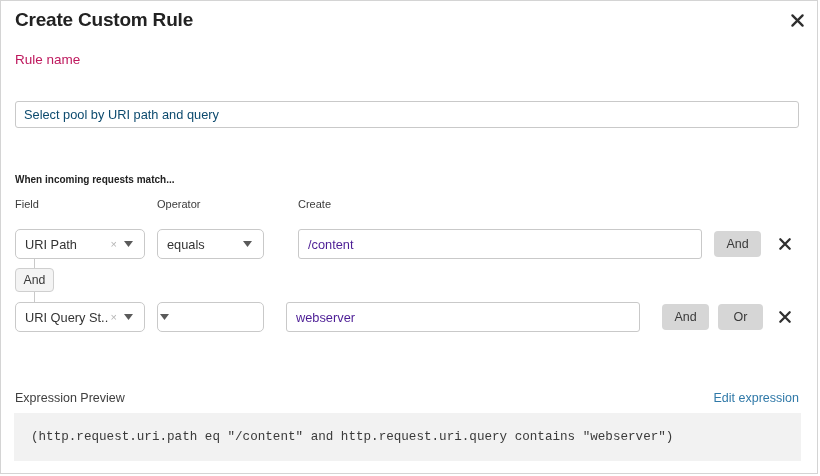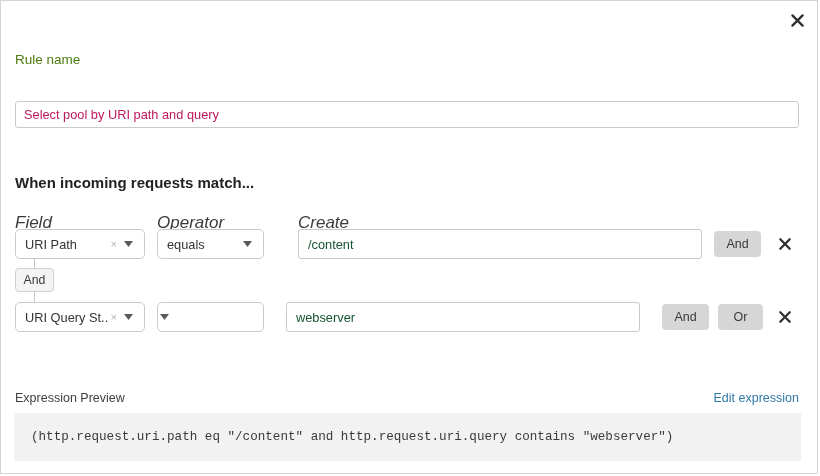--- a/index.html
+++ b/index.html
@@ -42,61 +42,60 @@
     font-weight: bold;
     color: #222222;
     letter-spacing: -0.2px;
   }
 
   .lbl-rule-name {
     position: absolute;
     left: 14px;
     top: 51px;
     font-size: 13.5px;
-    color: #4d7c0f;
+    color: #be185d;
   }
   .sub-rule-name {
     position: absolute;
     left: 14px;
     top: 74px;
     font-size: 12.5px;
     color: #767676;
   }
   .rule-name-input {
     position: absolute;
     left: 14px;
     top: 100px;
     width: 784px;
     height: 27px;
     box-sizing: border-box;
     border: 1px solid #c9c9c9;
     border-radius: 3px;
     background: #fff;
     font-family: "Liberation Sans", sans-serif;
     font-size: 12.8px;
-    color: #be185d;
+    color: #0c4a6e;
     padding: 0 8px;
     outline: none;
   }
 
   .section-heading {
     position: absolute;
     left: 14px;
     top: 173px;
-    font-size: 15px;
+    font-size: 10px;
     font-weight: bold;
     color: #222222;
   }
 
   .col-label {
     position: absolute;
-    top: 212px;
-    font-size: 17px;
+    top: 197px;
+    font-size: 11px;
     color: #3b3b3b;
-    font-style: italic;
   }
   .col-label.field { left: 14px; }
   .col-label.operator { left: 156px; }
   .col-label.value { left: 297px; }
 
   
   .row { position: absolute; left: 0; height: 30px; }
   .row1 { top: 228px; }
   .row2 { top: 301px; }
 
@@ -139,21 +138,21 @@
 
   .text-input {
     position: absolute;
     box-sizing: border-box;
     height: 30px;
     border: 1px solid #c9c9c9;
     border-radius: 3px;
     background: #ffffff;
     font-family: "Liberation Sans", sans-serif;
     font-size: 12.8px;
-    color: #14532d;
+    color: #4c1d95;
     padding: 0 9px;
     outline: none;
   }
   .value-input-1 { left: 297px; width: 404px; }
   .value-input-2 { left: 285px; width: 354px; }
 
   .pill-btn {
     position: absolute;
     box-sizing: border-box;
     height: 26px;
@@ -247,20 +246,21 @@
     padding-left: 17px;
     white-space: pre;
     overflow: hidden;
   }
 </style>
 </head>
 <body>
 
 <div class="dialog">
 
+  <div class="title">Create Custom Rule</div>
 
   <div class="close-x">
     <svg width="15" height="15" viewBox="0 0 15 15">
       <path d="M2.4 2.4 L12.6 12.6 M12.6 2.4 L2.4 12.6" stroke="#2f2f2f" stroke-width="2.3" stroke-linecap="round"></path>
     </svg>
   </div>
 
   <div class="lbl-rule-name">Rule name</div>
   <input class="rule-name-input" type="text" value="Select pool by URI path and query" style="">
 

